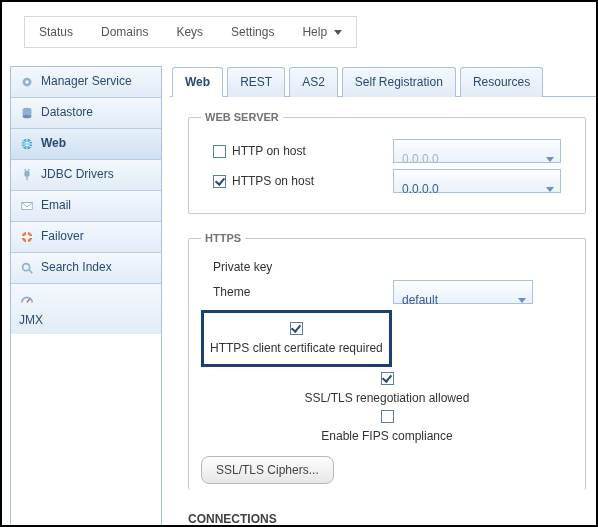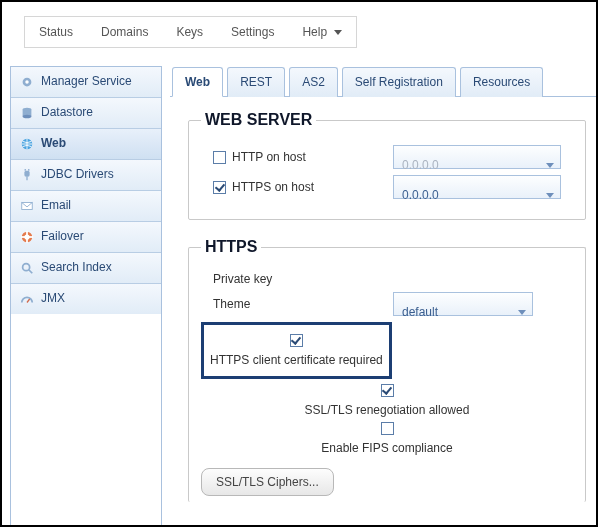--- a/index.html
+++ b/index.html
@@ -49,21 +49,21 @@
     padding: 7px 8px;
     border-bottom: 1px solid #b8cde4;
     background: linear-gradient(#f4f8fd, #e1ecf7);
     color: #2a4a75;
     cursor: pointer;
   }
   .side-item.selected {
     background: linear-gradient(#e8f0fa, #cfe0f2);
     font-weight: bold;
   }
-  .side-item:last-child { border-bottom: none; }
+  .side-item:last-child { border-bottom: none; flex-direction: column; }
   .icon {
     display: inline-flex;
     width: 16px; height: 16px;
     align-items: center;
     justify-content: center;
   }
   .content {
     flex: 1;
     padding-left: 8px;
   }
@@ -93,23 +93,23 @@
     padding: 14px 10px 0 18px;
   }
   fieldset {
     border: 1px solid #c9c9c9;
     border-radius: 2px;
     padding: 10px 12px 14px 12px;
     margin: 0 0 18px 0;
   }
   legend {
     font-weight: bold;
-    color: #0f172a;
+    color: #737373;
     padding: 0 4px;
-    font-size: 16px;
+    font-size: 11px;
   }
   .row {
     display: flex;
     align-items: center;
     margin: 6px 12px;
   }
   .row .lbl {
     display: flex;
     align-items: center;
     gap: 6px;

